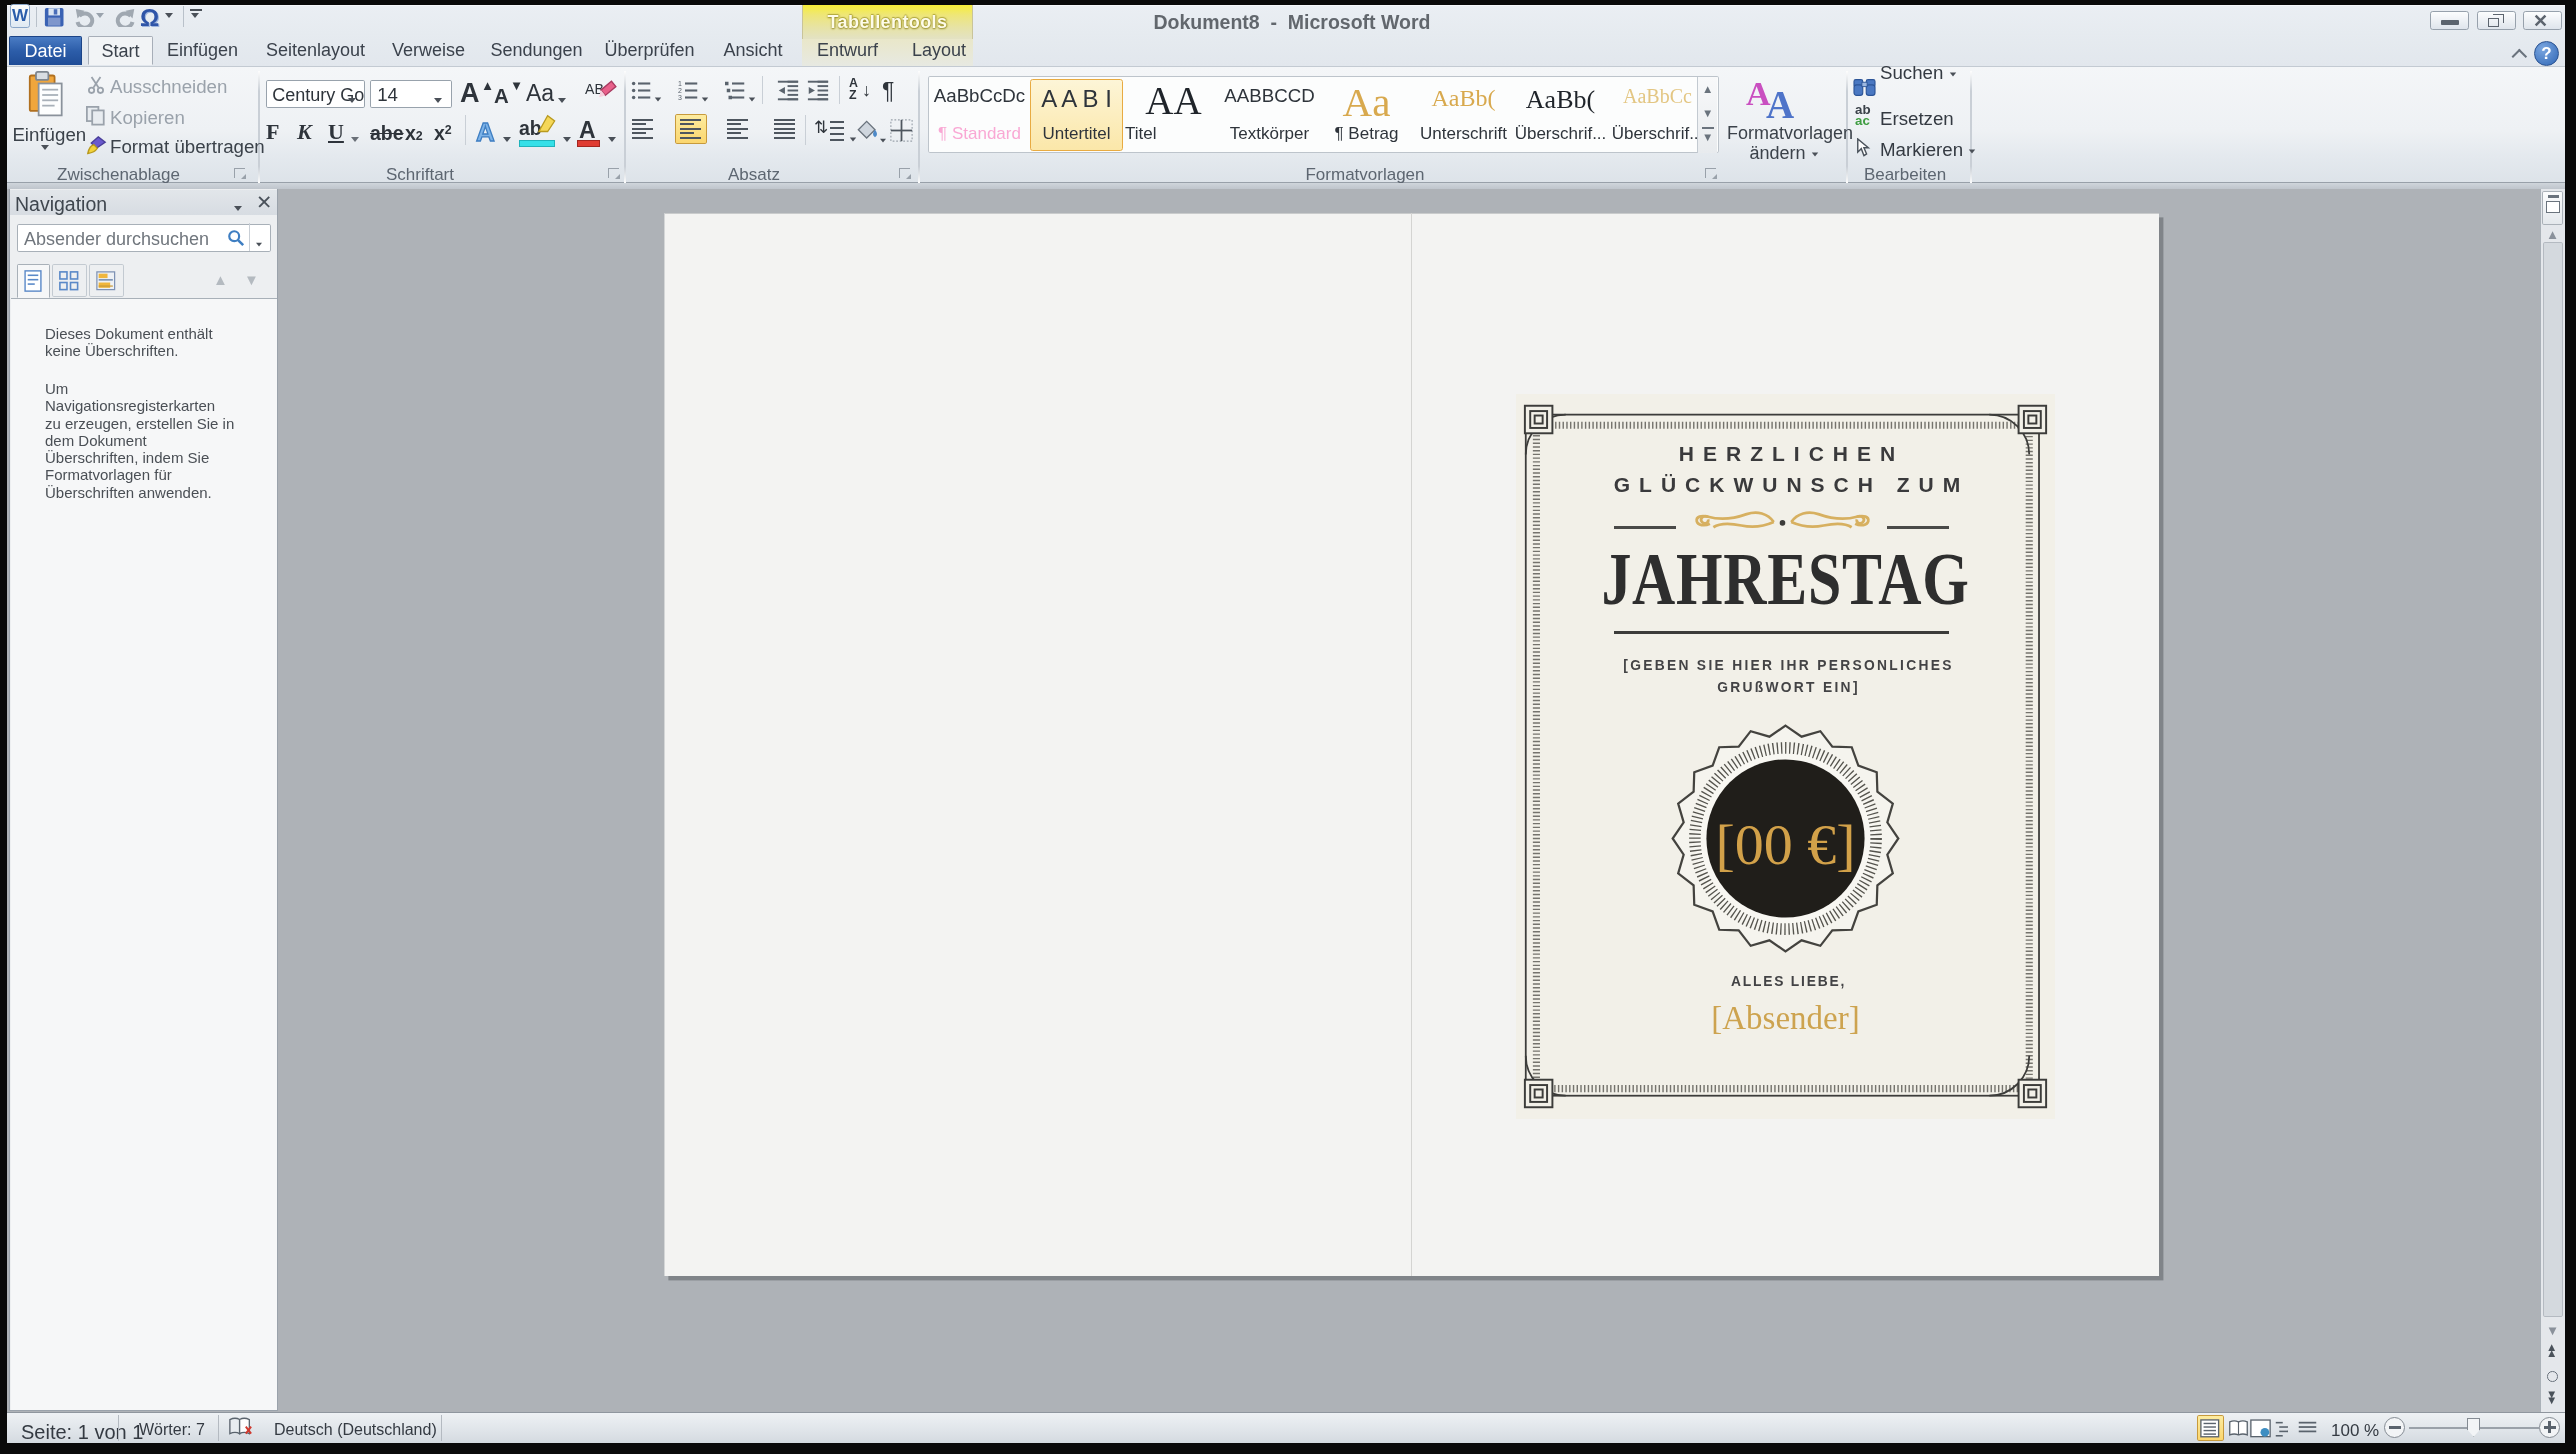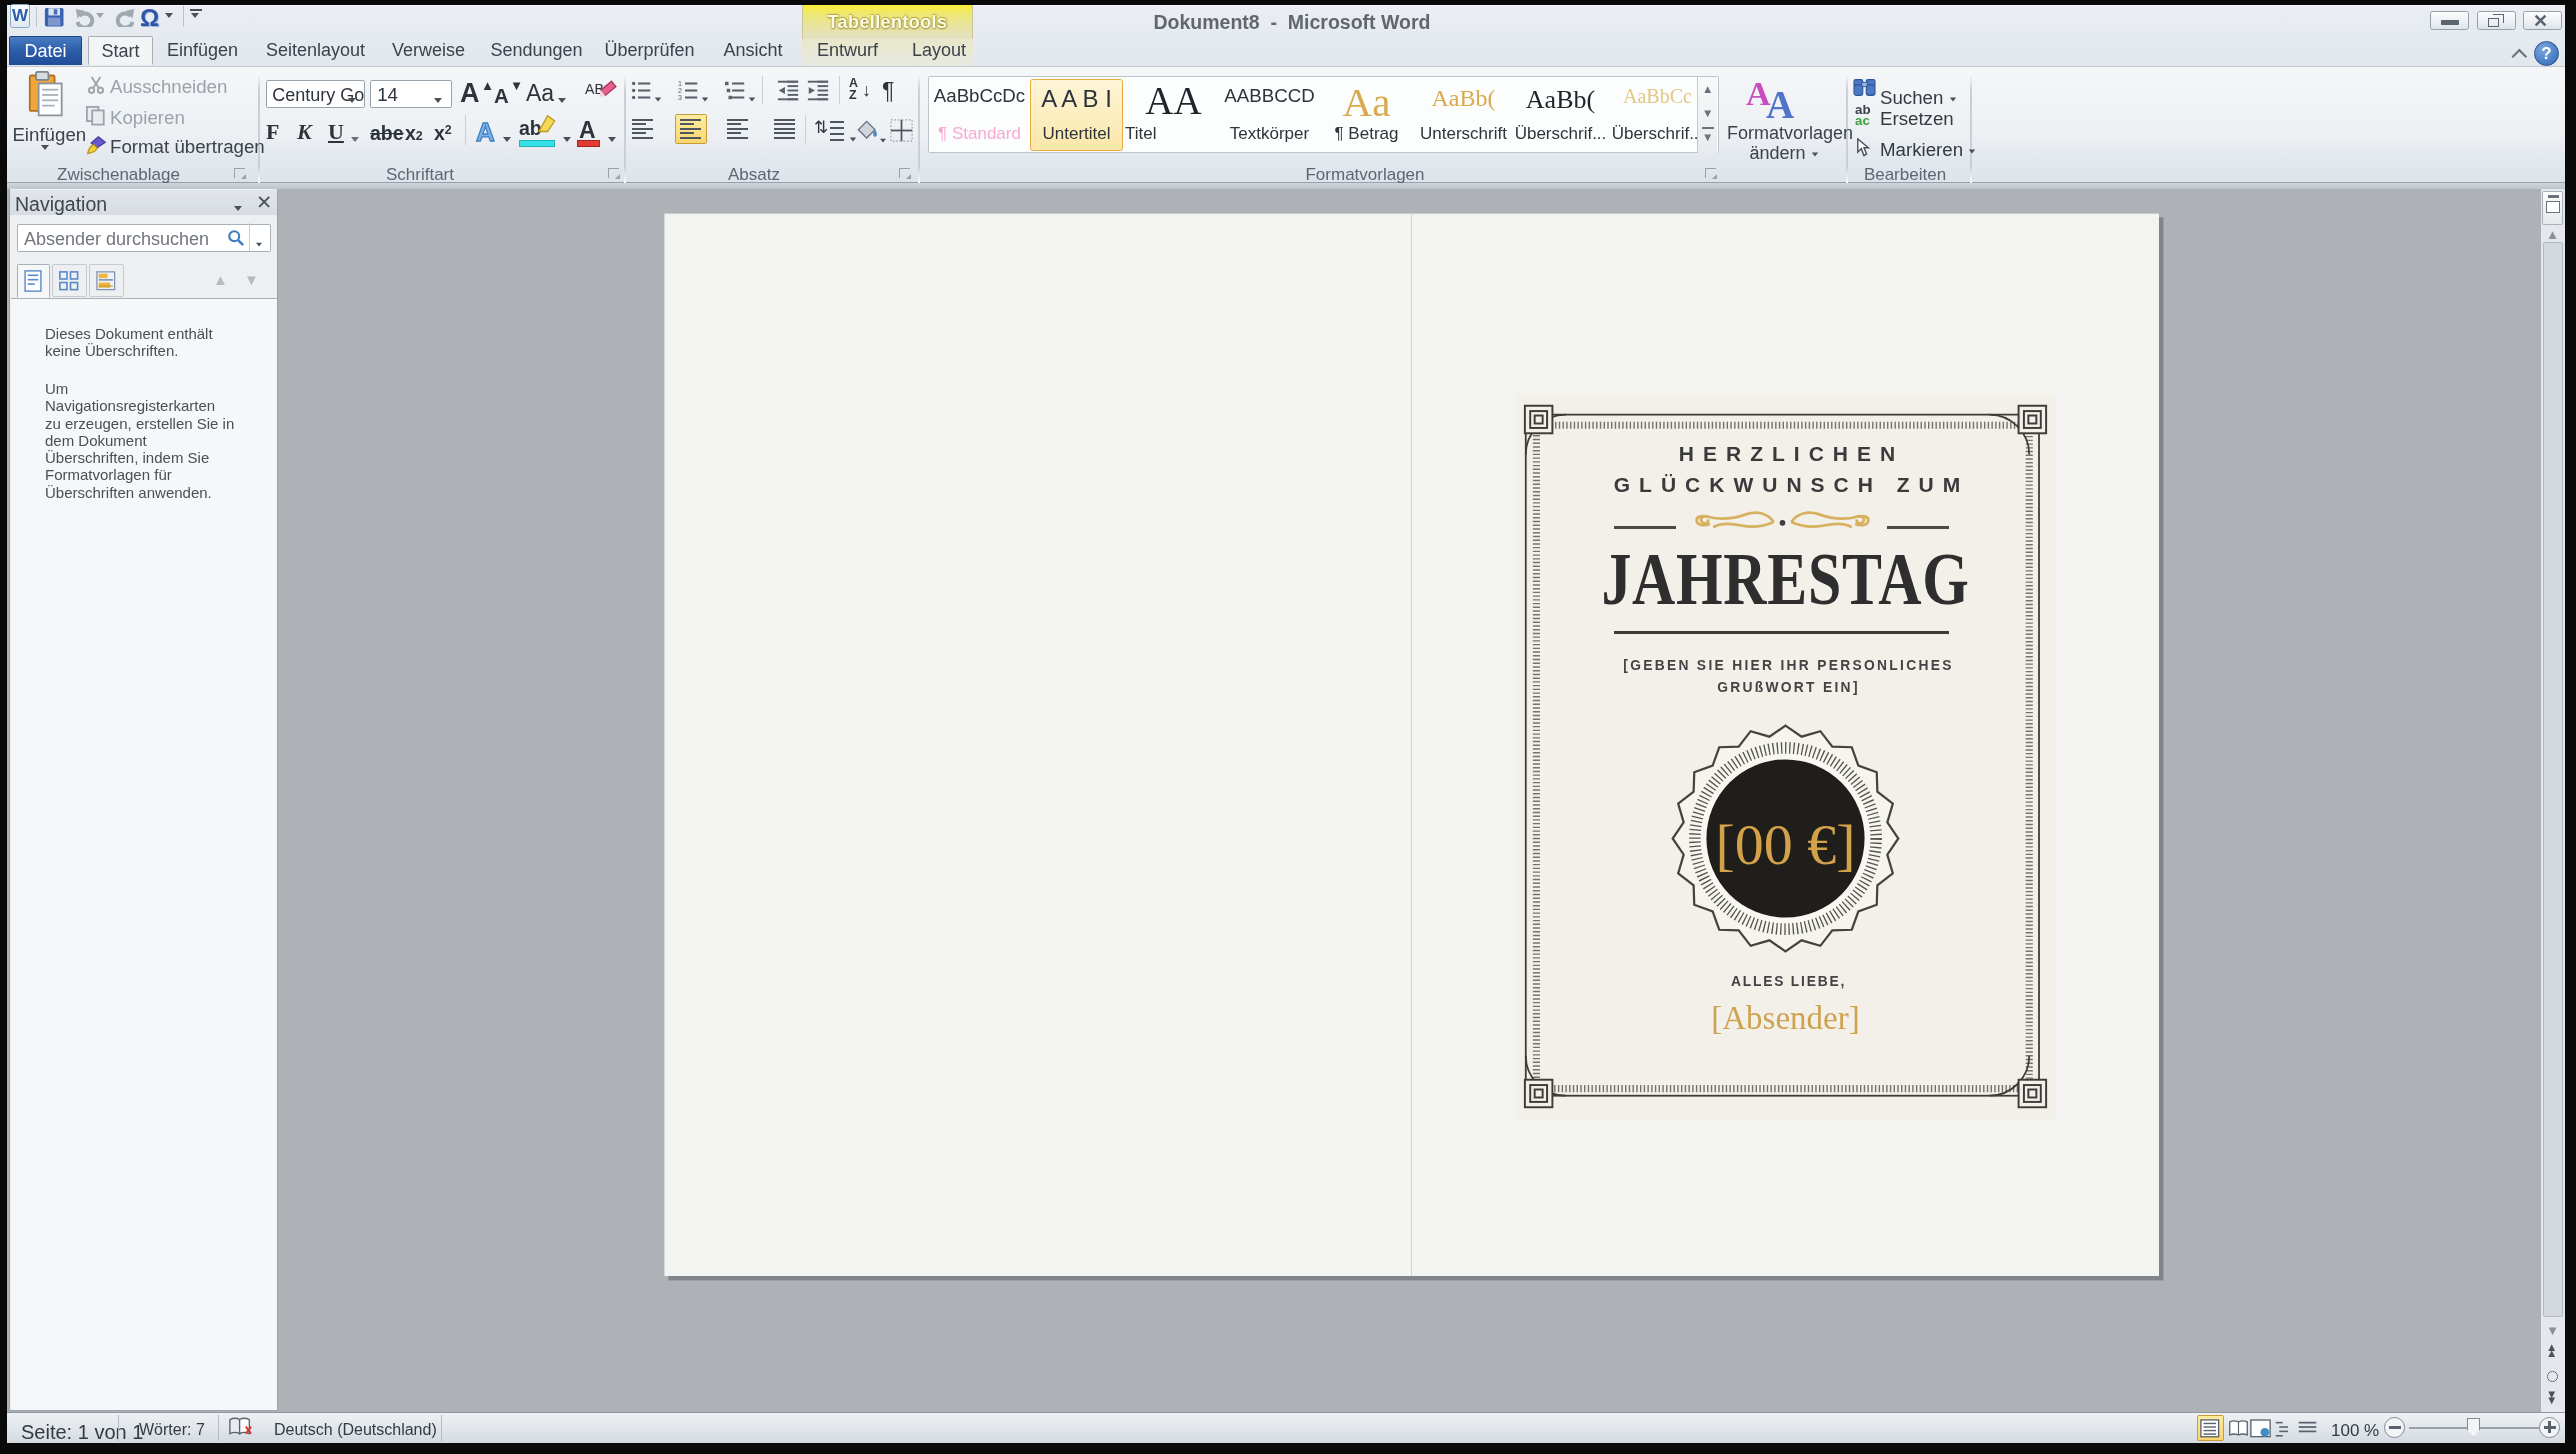--- a/index.html
+++ b/index.html
@@ -265,21 +265,21 @@
 <div class="ab" style="left:1727px;top:123px;width:114px;text-align:center;font-size:18px;color:#3b424a;line-height:20.4px;">Formatvorlagen<br>ändern <span class="dd" style="transform:scale(.8);"></span></div>
 <svg class="ab" style="left:1853px;top:77px;" width="23" height="21" viewBox="0 0 26 24">
 <g fill="#4a78c2" stroke="#2c5598" stroke-width="1.3">
 <rect x="1" y="3" width="10" height="8" rx="2"></rect>
       <rect x="15" y="3" width="10" height="8" rx="2"></rect>
 <rect x="1" y="9" width="10" height="12" rx="3"></rect>
       <rect x="15" y="9" width="10" height="12" rx="3"></rect>
     </g>
 <rect x="10" y="6" width="6" height="5" fill="#9db8e0" stroke="#2c5598" stroke-width="1"></rect>
   </svg>
-<div class="sbtn" style="left:1880px;top:87px;">Suchen <span class="dd" style="transform:scale(.8);"></span></div>
+<div class="sbtn" style="left:1880px;top:62px;">Suchen <span class="dd" style="transform:scale(.8);"></span></div>
 <div class="ab" style="left:1855px;top:105px;font-size:13.3px;font-weight:bold;color:#3b424a;line-height:10.7px;">ab<br><span style="color:#3f9d42;">ac</span></div>
 <div class="sbtn" style="left:1880px;top:108px;">Ersetzen</div>
 <svg class="ab" style="left:1856px;top:138px;" width="15" height="19.5" viewBox="0 0 17 22">
 <path d="M2,1 L2,16 L6,12 L9,20 L12,18 L9,11 L14,11 Z" fill="#fdfdfd" stroke="#4a525b" stroke-width="1.6"></path>
   </svg>
 <div class="sbtn" style="left:1880px;top:139px;">Markieren <span class="dd" style="transform:scale(.8);"></span></div>
 <div class="ab" style="left:7px;top:189px;width:2533px;height:1225px;background:#aeb2b7;"></div>
 <div class="ab" style="left:664px;top:213px;width:1495px;height:1063px;background:#f3f3f2;border-top:0.9px solid #c9cbcc;border-left:0.9px solid #d4d6d7;box-shadow:4.4px 4.4px 0 rgba(82,86,92,.5);"></div>
 <div class="ab" style="left:1411px;top:213px;width:0.9px;height:1063px;background:#d4d4d2;"></div>
 <div class="ab" style="left:1516px;top:394px;width:539px;height:725px;background:#f2f0e8;"></div>

